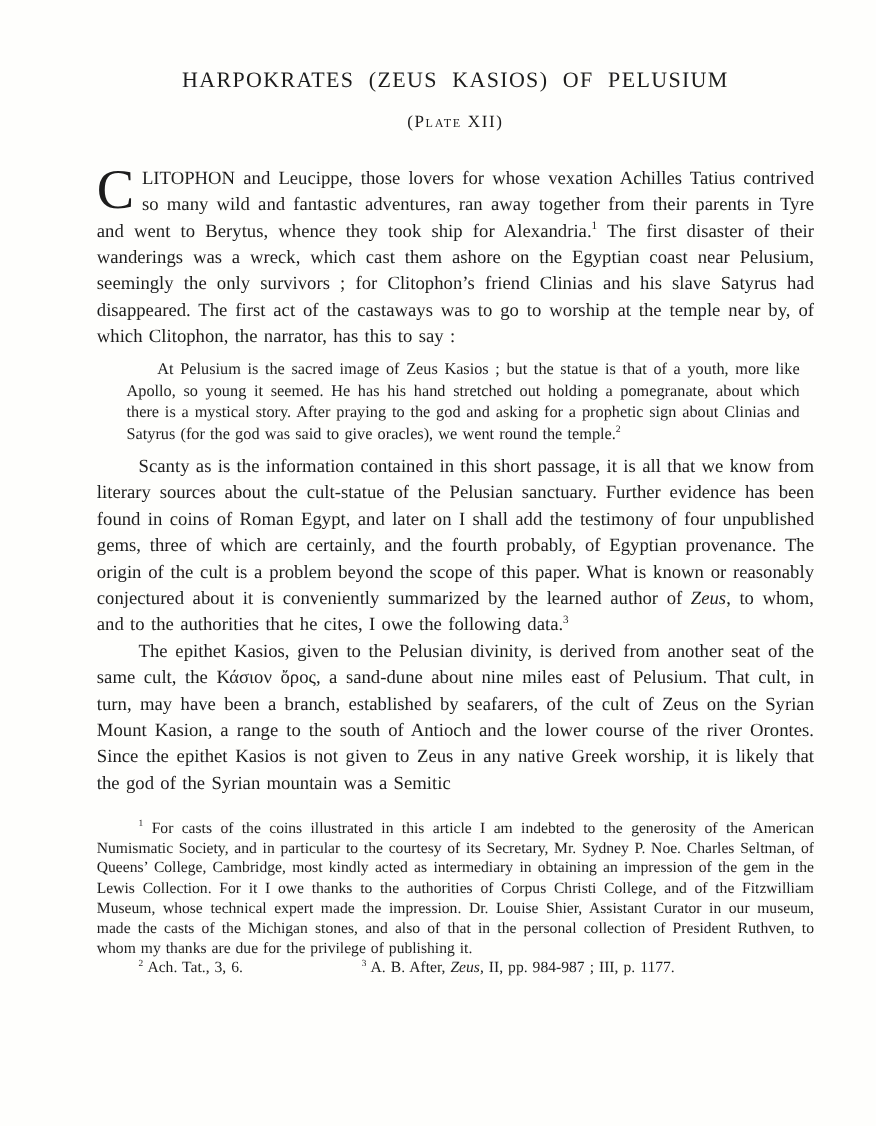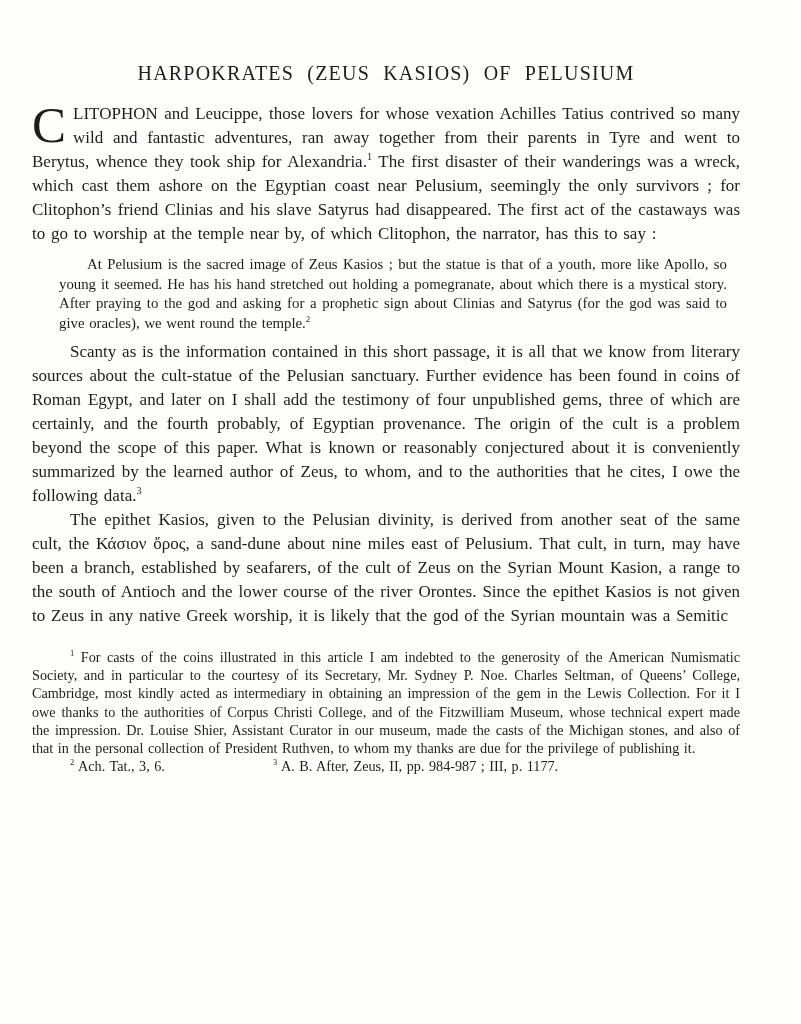--- a/index.html
+++ b/index.html
@@ -7,21 +7,21 @@
     padding: 0;
     background: #ffffff;
   }
   .page {
     position: relative;
     width: 796px;
     height: 1024px;
     box-sizing: border-box;
     background: #fefefc;
     color: #1d1d1d;
-    padding: 62px 56px 0 32px;
+    padding: 62px 56px 0 88px;
     font-family: "Liberation Serif", "DejaVu Serif", serif;
     overflow: hidden;
   }
   .article-title {
     font-size: 20px;
     font-weight: normal;
     text-align: center;
     letter-spacing: 1.2px;
     word-spacing: 7px;
     margin: 0 0 17px 0;
@@ -72,30 +72,31 @@
     margin: 0;
     align-items: center;
   }
   .fn-item-2 { margin-left: 38px; }
   .fn-item-3 { margin-left: 108px; }
   sup {
     font-size: 0.6em;
     vertical-align: super;
     line-height: 0;
   }
-  .italic { }
+  .italic { font-style: italic; }
   .greek { }
 </style>
 </head>
 <body>
 
 <div class="page">
 
   <h1 class="article-title">HARPOKRATES (ZEUS KASIOS) OF PELUSIUM</h1>
 
+  <div class="plate-line">(Plate XII)</div>
 
   <p class="body-para"><span class="dropcap">C</span><span>LITOPHON and Leucippe, those lovers for whose vexation Achilles Tatius contrived so many wild and fantastic adventures, ran away together from their parents in Tyre and went to Berytus, whence they took ship for Alexandria.</span><sup>1</sup>
     <span>The first disaster of their wanderings was a wreck, which cast them ashore on the Egyptian coast near Pelusium, seemingly the only survivors&nbsp;; for Clitophon’s friend Clinias and his slave Satyrus had disappeared.  The first act of the castaways was to go to worship at the temple near by, of which Clitophon, the narrator, has this to say&nbsp;:</span></p>
 
   <p class="quote-para"><span>At Pelusium is the sacred image of Zeus Kasios&nbsp;; but the statue is that of a youth, more like Apollo, so young it seemed.  He has his hand stretched out holding a pomegranate, about which there is a mystical story.  After praying to the god and asking for a prophetic sign about Clinias and Satyrus (for the god was said to give oracles), we went round the temple.</span><sup>2</sup></p>
 
 
   <p class="body-para indent"><span>Scanty as is the information contained in this short passage, it is all that we know from literary sources about the cult-statue of the Pelusian sanctuary.  Further evidence has been found in coins of Roman Egypt, and later on I shall add the testimony of four unpublished gems, three of which are certainly, and the fourth probably, of Egyptian provenance.  The origin of the cult is a problem beyond the scope of this paper.  What is known or reasonably conjectured about it is conveniently summarized by the learned author of </span><span class="italic">Zeus</span><span>, to whom, and to the authorities that he cites, I owe the following data.</span><sup>3</sup></p>
 
   <p class="body-para indent"><span>The epithet Kasios, given to the Pelusian divinity, is derived from another seat of the same cult, the </span><span class="greek">Κάσιον ὄρος</span><span>, a sand-dune about nine miles east of Pelusium. That cult, in turn, may have been a branch, established by seafarers, of the cult of Zeus on the Syrian Mount Kasion, a range to the south of Antioch and the lower course of the river Orontes.  Since the epithet Kasios is not given to Zeus in any native Greek worship, it is likely that the god of the Syrian mountain was a Semitic</span></p>

